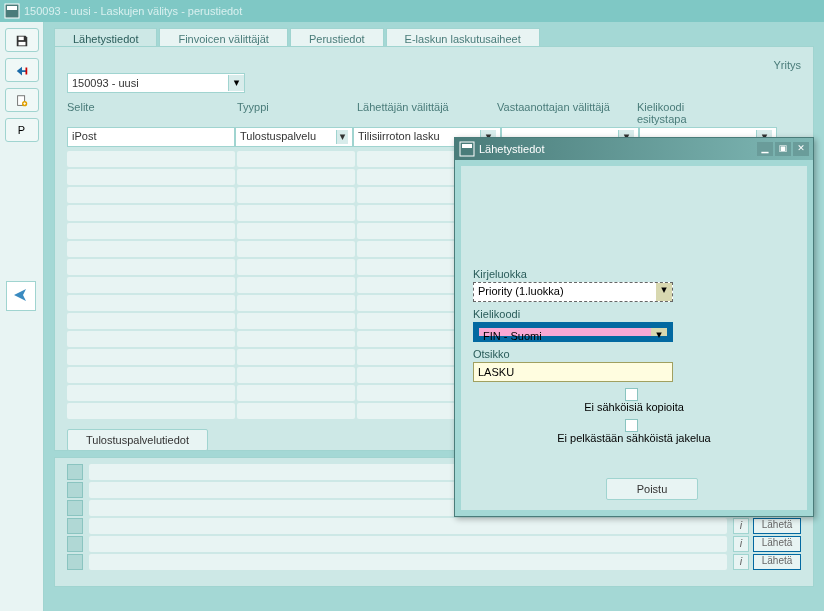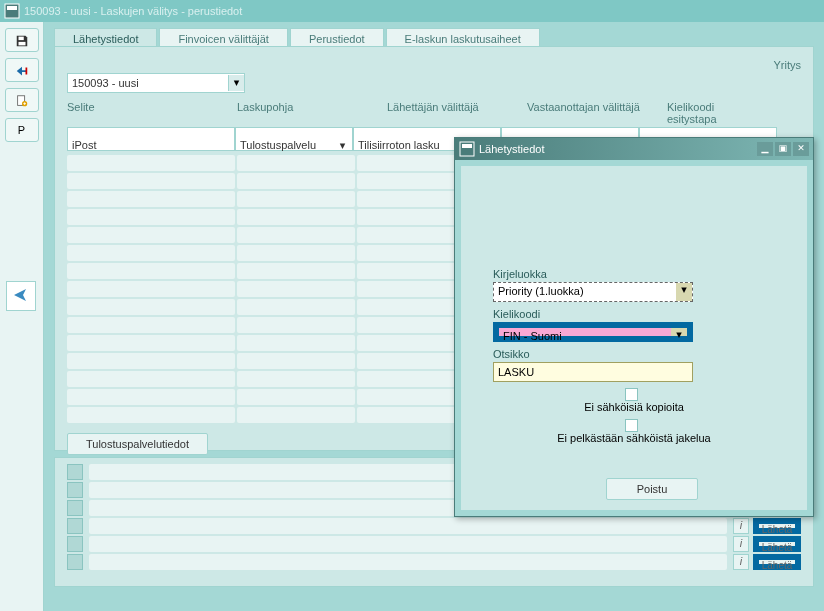--- a/index.html
+++ b/index.html
@@ -33,47 +33,47 @@
   .grid-header { display: flex; margin-top: 8px; color: #4a7c7a; }
   .grid-col { padding-right: 8px; }
   .gc-selite { width: 170px; }
   .gc-tyyppi { width: 120px; }
   .gc-lasku { width: 150px; }
   .gc-lahettaja { width: 140px; }
   .gc-vast { width: 140px; }
   .gc-pankki { width: 60px; }
   
   .grid-row1 { display: flex; margin-top: 2px; }
-  .grid-row1 .cell { background: #fff; border: 1px solid #a0d4d0; height: 20px; padding: 11px 4px; color: #333; }
+  .grid-row1 .cell { background: #fff; border: 1px solid #a0d4d0; height: 20px; padding: 2px 4px; color: #333; }
   .grid-row1 .cell-drop { display: flex; gap: 20px; }
   .grid-row1 .cell-drop span:first-child { flex: 1; }
   .grid-row1 .arrow { width: 16px; background: #d8eceb; border-left: 1px solid #a0d4d0; text-align: center; cursor: pointer; }
   
   .grid-body { margin-top: 4px; }
   .grid-line { display: flex; margin-bottom: 2px; gap:2px; }
   .grid-line .seg { background: #e8f4f3; height: 16px; border-radius: 2px; }
   .sg1{width:168px;} .sg2{width:118px;} .sg3{width:148px;} .sg4{width:138px;} .sg5{width:138px;}
   
   .btn-bar { margin-top: 10px; }
   .btn { background: #e8f4f3; border: 1px solid #a0d4d0; padding: 4px 18px; cursor: pointer; color: #333; border-radius: 2px; }
   
   .lower-grid-line { display: flex; margin-bottom: 2px; align-items: center; }
   .lower-chk { width: 16px; height: 16px; background: #b0d8d5; border: 1px solid #8ac4c0; margin-right: 6px; }
   .lower-bar { flex: 1; background: #e8f4f3; height: 16px; border-radius: 2px; margin-right: 6px; }
   .lower-i { width: 16px; height: 16px; background: #e8f4f3; border: 1px solid #a0d4d0; text-align: center; line-height: 12px; margin-right: 4px; font-style: italic; color: #666; cursor:pointer; }
-  .lower-send { width: 48px; height: 16px; background: #e8f4f3; border: 6px solid #0369a1; text-align: center; line-height: 12px; color: #666; cursor:pointer; font-size:10px; }
+  .lower-send { width: 48px; height: 16px; background: #e8f4f3; border: 1px solid #0369a1; text-align: center; line-height: 12px; color: #666; cursor:pointer; font-size:10px; }
   
   
   .dialog { position: absolute; left: 454px; top: 137px; width: 360px; height: 380px; background: #a4d8d5; border: 1px solid #4a7c7a; box-shadow: 2px 2px 6px rgba(0,0,0,.3); }
   .dialog-title { background: linear-gradient(90deg, #4a7c7a, #7fb8b5); color: #fff; height: 22px; display: flex; align-items: center; padding: 0 4px; }
   .dialog-title .ico { width: 16px; height: 16px; margin-right: 4px; }
   .dialog-title .txt { flex: 1; }
   .dialog-title .winbtn { width: 16px; height: 14px; background: #6a9c9a; margin-left: 2px; cursor: pointer; text-align:center; line-height:12px; color:#fff; font-size:9px; }
   .dialog-body { background: #cde8e6; margin: 6px; height: calc(100% - 34px); padding: 12px; position: relative; }
-  .dlg-field { margin-bottom: 6px; margin-left: 20px; }
+  .dlg-field { margin-bottom: 6px; }
   .dlg-field label { display: block; color: #2a5c5a; margin-bottom: 2px; }
   .dlg-input { width: 200px; background: #fffde0; border: 1px solid #a0a060; padding: 2px 4px; height: 20px; }
   .dlg-combo { width: 200px; display: flex; background: #f9a8d4; border: 6px solid #0369a1; height: 20px; }
   .dlg-combo.prio { border: 1px dashed #666; background: #fff; }
   .dlg-combo span:first-child { flex: 1; padding: 2px 4px; }
   .dlg-combo .arrow { width: 16px; background: #d8d8b0; text-align: center; cursor: pointer; }
   .dlg-chk-row { margin-top: 6px; display: flex; align-items: center; flex-direction: column; }
   .dlg-chk { width: 13px; height: 13px; background: #fff; border: 1px solid #8ac4c0; margin-right: 6px; }
   .dlg-footer { position: absolute; bottom: 10px; left: 0; right: 0; text-align: center; padding-left: 36px; }
   .dlg-spacer { height: 90px; }
@@ -131,21 +131,21 @@
 
     <div class="panel panel-upper">
       <div class="field-label">Yritys</div>
       <div class="combo">
         <input value="150093 - uusi" style="">
         <span class="arrow">▾</span>
       </div>
 
       <div class="grid-header">
         <div class="grid-col gc-selite">Selite</div>
-        <div class="grid-col gc-lasku">Laskupohja</div>
+        <div class="grid-col gc-tyyppi">Tyyppi</div>
         <div class="grid-col gc-lahettaja">Lähettäjän välittäjä</div>
         <div class="grid-col gc-vast">Vastaanottajan välittäjä</div>
         <div class="grid-col gc-pankki">Kielikoodi esitystapa</div>
       </div>
 
       <div class="grid-row1">
         <div class="cell" style="width:168px">iPost</div>
         <div class="cell cell-drop" style="width:118px">
             <span>Tulostuspalvelu</span>
             <span class="arrow">▾</span>

